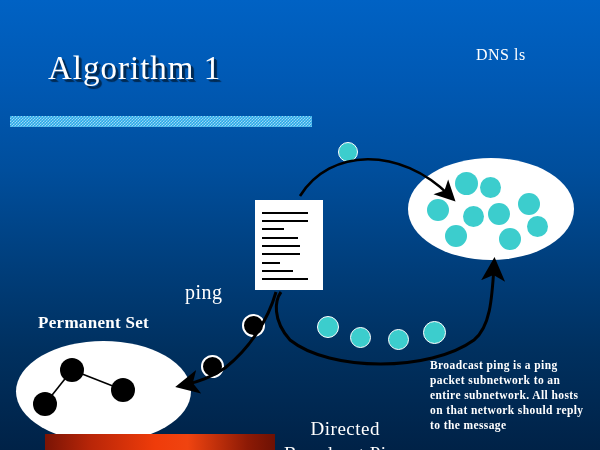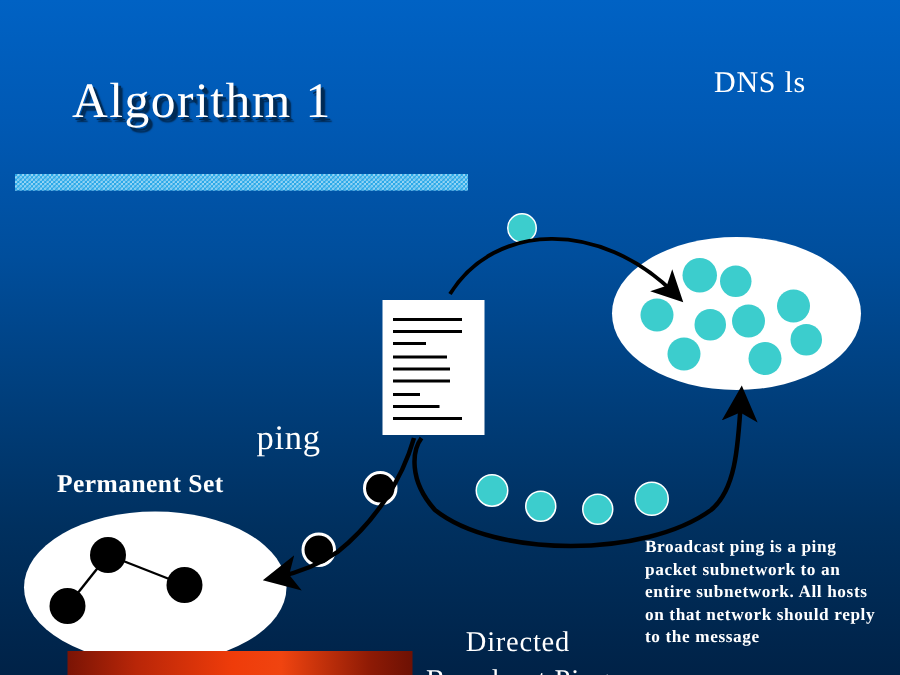--- a/index.html
+++ b/index.html
@@ -57,22 +57,22 @@
 
   
   .biglabel {
     position: absolute;
     color: #ffffff;
     font-size: 19px;
     line-height: 24px;
     letter-spacing: 0.5px;
     white-space: pre-line;
   }
-  #lbl-dnsls { left: 476px; top: 43px; font-size: 20px; }
-  #lbl-ping  { left: 171px; top: 280px; font-size: 23px; }
+  #lbl-dnsls { left: 476px; top: 43px; font-size: 16px; }
+  #lbl-ping  { left: 185px; top: 280px; font-size: 20px; }
   #lbl-permset {
     left: 38px; top: 311px;
     font-size: 17px; font-weight: bold;
     letter-spacing: 0.3px;
   }
   #lbl-directed {
     left: 284px; top: 375px;
     font-size: 19px; line-height: 25px;
     text-align: center;
     margin-top: 41px;

